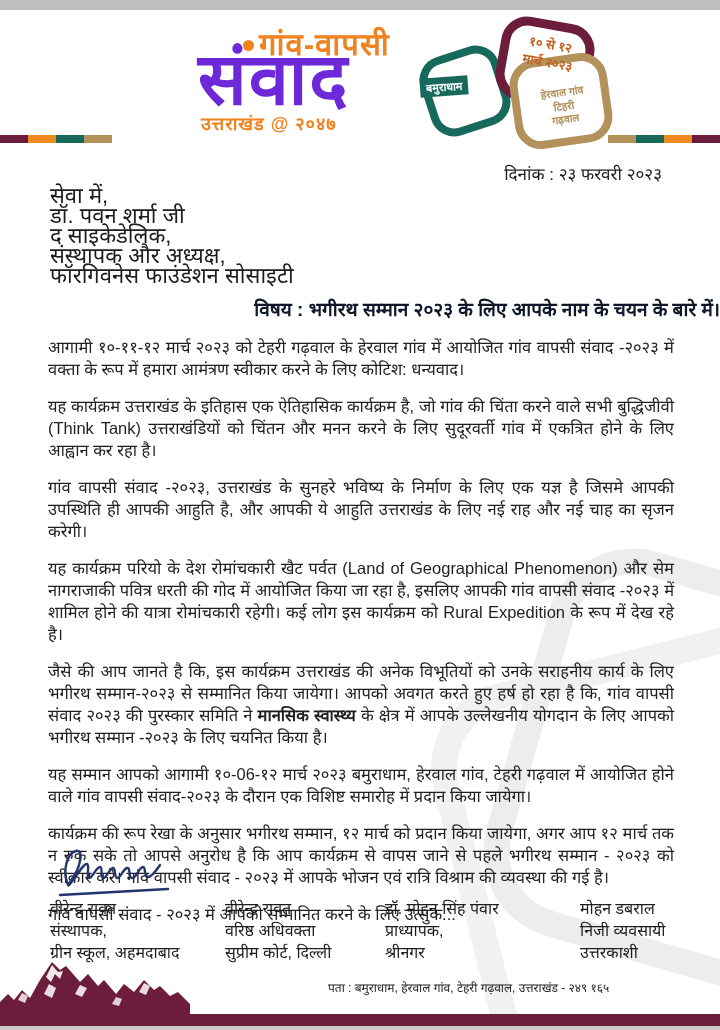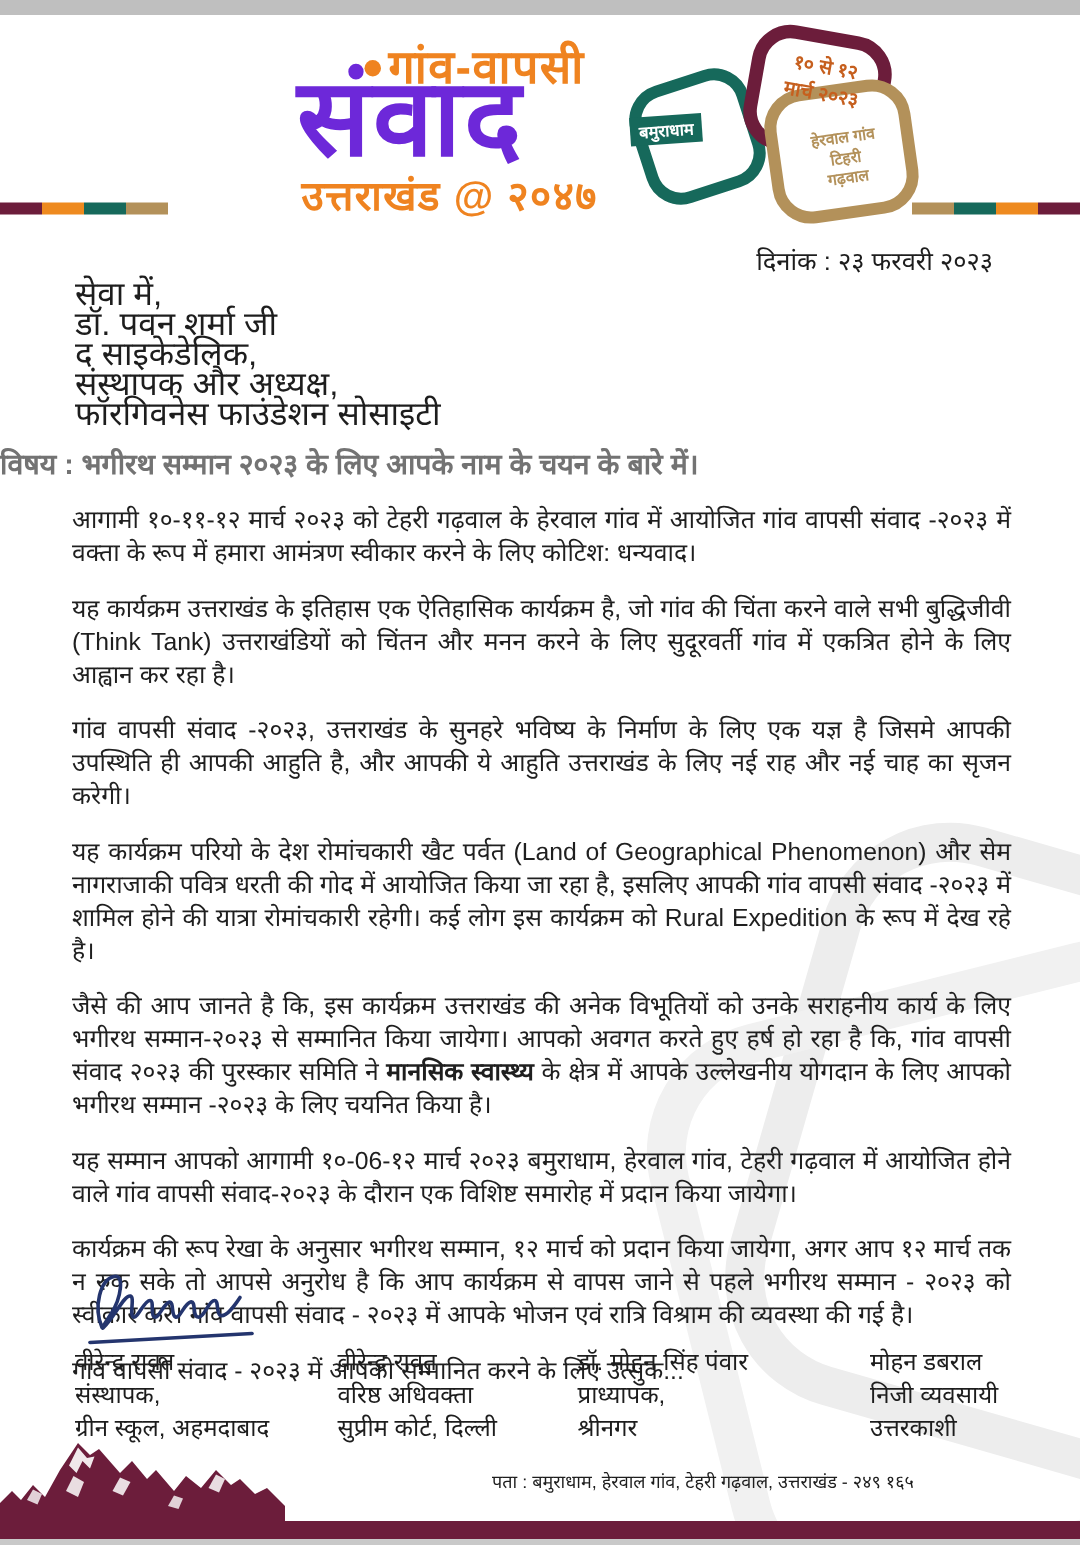--- a/index.html
+++ b/index.html
@@ -17,21 +17,21 @@
   .wm { position:absolute; border:26px solid #ededed; border-radius:88px; background:transparent; }
   .wm1 { width:400px; height:400px; left:510px; top:575px; transform:rotate(16deg); }
   .wm2 { width:400px; height:400px; left:455px; top:650px; transform:rotate(-14deg); border-color:#f1f1f1; }
 
   .content { position:absolute; inset:0; z-index:2; }
 
   
   .brand-dot { position:absolute; left:243px; top:40px; width:11px; height:11px; border-radius:50%; background:#ef8320; }
   .brand-tagline { position:absolute; left:259px; top:22px; font-size:31px; font-weight:bold; color:#ef8320; letter-spacing:1px; }
   .brand-title { position:absolute; left:198px; top:42px; font-size:72px; font-weight:bold; color:#6d28d9; letter-spacing:2px; line-height:1.05; }
-  .brand-subtitle { position:absolute; left:201px; top:111px; font-size:27px; font-weight:bold; color:#ef8320; letter-spacing:1px; }
+  .brand-subtitle { position:absolute; left:201px; top:111px; font-size:18px; font-weight:bold; color:#ef8320; letter-spacing:1px; }
 
   .logo-square { position:absolute; background:#ffffff; }
   .logo-teal   { left:424px; top:50px;  width:82px; height:82px; border:8px solid #16695b; border-radius:24px; transform:rotate(-18deg); z-index:1; }
   .logo-maroon { left:498px; top:20px;  width:94px; height:84px; border:9px solid #6c1d3b; border-radius:26px; transform:rotate(10deg); z-index:2; }
   .logo-gold   { left:512px; top:56px;  width:98px; height:90px; border:8px solid #b3915a; border-radius:26px; transform:rotate(-8deg); z-index:3; }
   .logo-date-text { position:absolute; left:506px; top:36px; width:86px; text-align:center;
     font-size:13px; font-weight:bold; color:#c65f1e; line-height:1.35; transform:rotate(10deg); z-index:4; }
   .logo-place-badge { position:absolute; left:420px; top:77px; background:#16695b; color:#ffffff;
     font-size:11px; font-weight:bold; padding:2px 6px; transform:rotate(-4deg); z-index:4; }
   .logo-village-text { position:absolute; left:528px; top:86px; width:72px; text-align:center;
@@ -41,22 +41,22 @@
   .color-bar.left { left:0; }
   .color-bar.right { right:0; }
   .color-bar span { width:28px; height:8px; display:block; }
   .c-maroon { background:#6c1d3b; } .c-orange { background:#ee8a1f; }
   .c-teal { background:#16695b; } .c-tan { background:#b3915a; }
 
   .date-line { position:absolute; top:162px; right:58px; font-size:17px; color:#1d1d1d; }
 
   
   .recipient { position:absolute; left:50px; top:186px; font-size:22px; line-height:20px; color:#1d1d1d; }
-  .subject { position:absolute; left:0; top:296px; width:720px; text-align:left;
-    font-size:19px; font-weight:bold; color:#737373; }
+  .subject { position:absolute; left:0; top:296px; width:720px; text-align:right;
+    font-size:19px; font-weight:bold; color:#0f172a; }
   .paras { position:absolute; left:48px; top:336px; width:626px; font-size:16.5px; line-height:22px; color:#1f1f1f; text-align:justify; }
   .paras p { margin-bottom:15px; }
   .paras .closing { text-align:left; }
   .bold { font-weight:bold; }
 
   
   .signature-svg { position:absolute; left:52px; top:843px; z-index:2; }
   .sign-columns { position:absolute; left:50px; top:898px; width:650px; display:flex; font-size:16px; line-height:22px; color:#1d1d1d; }
   .sign-col { flex:none; }
   .sign-col.c1 { width:175px; } .sign-col.c2 { width:160px; }

